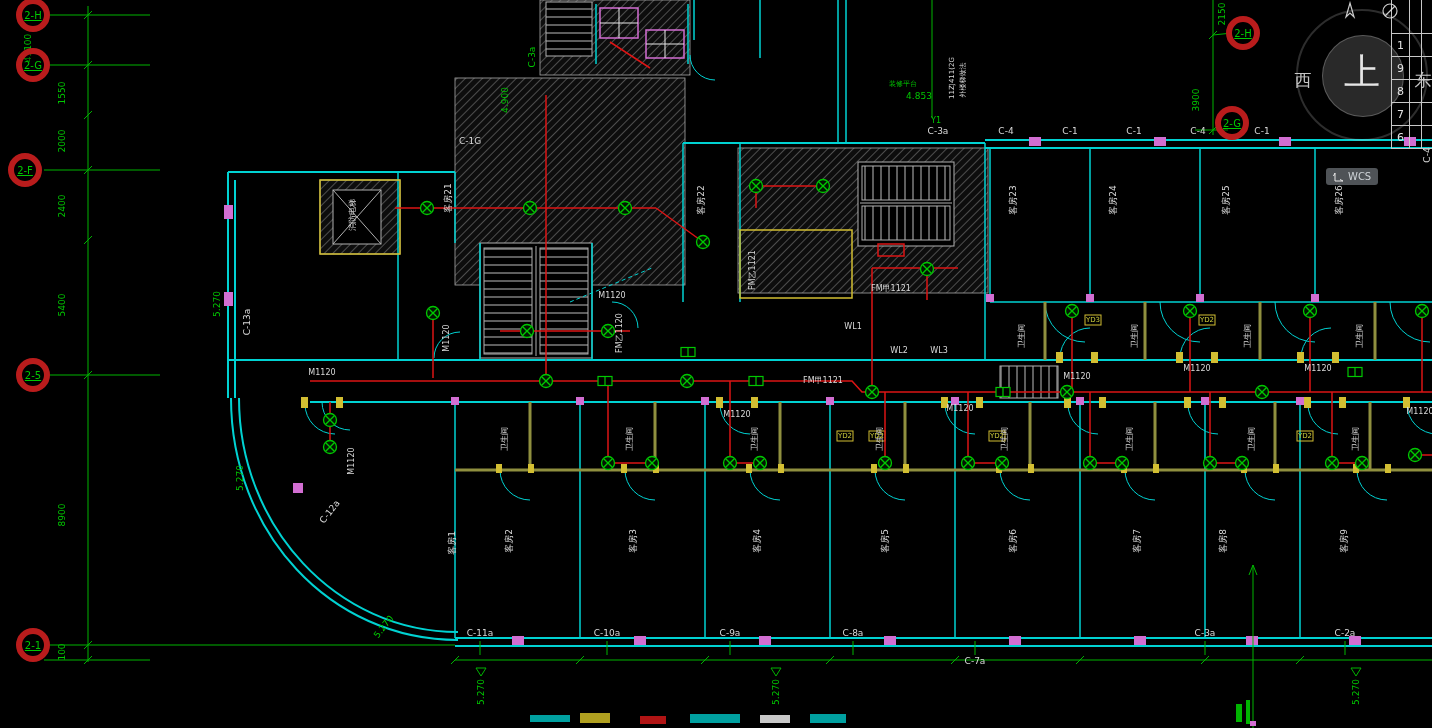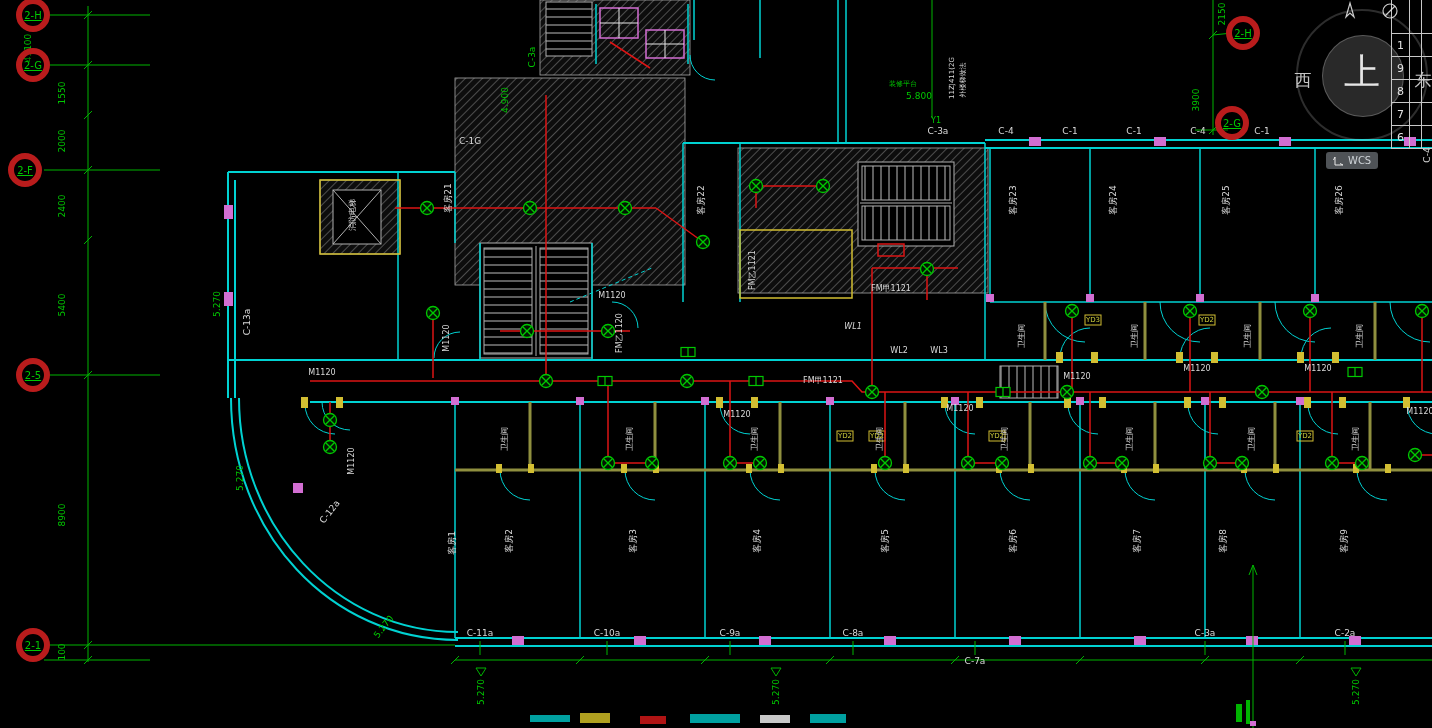--- a/index.html
+++ b/index.html
@@ -14,21 +14,21 @@
   .viewcube{position:absolute;left:1296px;top:9px;width:132px;height:132px;z-index:4;}
   .vc-ring{position:absolute;inset:0;border:2px solid rgba(205,205,205,.22);border-radius:50%;}
   .vc-disc{position:absolute;left:26px;top:26px;width:80px;height:80px;border-radius:50%;
            background:rgba(82,82,82,.5);border:1px solid rgba(220,220,220,.28);}
   .vc-up{position:absolute;left:50%;top:50%;transform:translate(-50%,-55%);font-size:36px;
          color:rgba(246,246,246,.92);}
   .vc-west{position:absolute;left:7px;top:71px;transform:translate(-50%,-50%);font-size:17px;
            color:rgba(232,232,232,.85);}
   .vc-east{position:absolute;left:127px;top:71px;transform:translate(-50%,-50%);font-size:17px;
            color:rgba(232,232,232,.85);}
-  .wcs{position:absolute;left:1326px;top:152px;height:17px;z-index:5;display:flex;align-items:center;
+  .wcs{position:absolute;left:1326px;top:168px;height:17px;z-index:5;display:flex;align-items:center;
        gap:4px;padding:0 7px;background:rgba(96,101,106,.82);border-radius:3px;
        color:#ced3d7;font-size:10px;}
   .topicon{position:absolute;z-index:5;opacity:.88;}
   .schedule{position:absolute;left:1391px;top:0;width:41px;z-index:4;border-left:1px solid #c8c8c8;}
   .sched-row{display:flex;height:22px;border-bottom:1px solid #c8c8c8;}
   .sched-row.hdr{height:33px;}
   .sc1{width:17px;border-right:1px solid #c8c8c8;color:#e2e2e2;font-size:11px;display:flex;
        align-items:center;justify-content:center;}
   .sc2{width:11px;border-right:1px solid #c8c8c8;}
   .sc3{flex:1;}
@@ -547,21 +547,21 @@
     <span class="lbl" style="left: 620px; top: 333px; color: rgb(217, 217, 217); font-size: 8px; transform: translate(-50%, -50%) rotate(-90deg);">FM乙1120</span>
     <span class="lbl" style="left: 753px; top: 270px; color: rgb(217, 217, 217); font-size: 8px; transform: translate(-50%, -50%) rotate(-90deg);">FM乙1121</span>
     <span class="lbl" style="left: 891px; top: 289px; color: rgb(217, 217, 217); font-size: 8px; transform: translate(-50%, -50%) rotate(0deg);">FM甲1121</span>
     <span class="lbl" style="left: 823px; top: 381px; color: rgb(217, 217, 217); font-size: 8px; transform: translate(-50%, -50%) rotate(0deg);">FM甲1121</span>
     <span class="lbl" style="left: 737px; top: 415px; color: rgb(217, 217, 217); font-size: 8px; transform: translate(-50%, -50%) rotate(0deg);">M1120</span>
     <span class="lbl" style="left: 960px; top: 409px; color: rgb(217, 217, 217); font-size: 8px; transform: translate(-50%, -50%) rotate(0deg);">M1120</span>
     <span class="lbl" style="left: 1077px; top: 377px; color: rgb(217, 217, 217); font-size: 8px; transform: translate(-50%, -50%) rotate(0deg);">M1120</span>
     <span class="lbl" style="left: 1197px; top: 369px; color: rgb(217, 217, 217); font-size: 8px; transform: translate(-50%, -50%) rotate(0deg);">M1120</span>
     <span class="lbl" style="left: 1318px; top: 369px; color: rgb(217, 217, 217); font-size: 8px; transform: translate(-50%, -50%) rotate(0deg);">M1120</span>
     <span class="lbl" style="left: 1420px; top: 412px; color: rgb(217, 217, 217); font-size: 8px; transform: translate(-50%, -50%) rotate(0deg);">M1120</span>
-    <span class="lbl" style="left: 853px; top: 327px; color: rgb(217, 217, 217); font-size: 8px; transform: translate(-50%, -50%) rotate(0deg); font-style: italic;">WL1</span>
+    <span class="lbl" style="left: 853px; top: 327px; color: rgb(217, 217, 217); font-size: 8px; transform: translate(-50%, -50%) rotate(0deg);">WL1</span>
     <span class="lbl" style="left: 899px; top: 351px; color: rgb(217, 217, 217); font-size: 8px; transform: translate(-50%, -50%) rotate(0deg);">WL2</span>
     <span class="lbl" style="left: 939px; top: 351px; color: rgb(217, 217, 217); font-size: 8px; transform: translate(-50%, -50%) rotate(0deg);">WL3</span>
     <span class="lbl" style="left: 936px; top: 121px; color: rgb(0, 200, 0); font-size: 8px; transform: translate(-50%, -50%) rotate(0deg);">Y1</span>
     <span class="lbl" style="left: 845px; top: 436px; color: rgb(205, 205, 60); font-size: 7px; transform: translate(-50%, -50%) rotate(0deg);">YD2</span>
     <span class="lbl" style="left: 877px; top: 436px; color: rgb(205, 205, 60); font-size: 7px; transform: translate(-50%, -50%) rotate(0deg);">YD2</span>
     <span class="lbl" style="left: 997px; top: 436px; color: rgb(205, 205, 60); font-size: 7px; transform: translate(-50%, -50%) rotate(0deg);">YD2</span>
     <span class="lbl" style="left: 1093px; top: 320px; color: rgb(205, 205, 60); font-size: 7px; transform: translate(-50%, -50%) rotate(0deg);">YD3</span>
     <span class="lbl" style="left: 1207px; top: 320px; color: rgb(205, 205, 60); font-size: 7px; transform: translate(-50%, -50%) rotate(0deg);">YD2</span>
     <span class="lbl" style="left: 1305px; top: 436px; color: rgb(205, 205, 60); font-size: 7px; transform: translate(-50%, -50%) rotate(0deg);">YD2</span>
     <span class="lbl" style="left: 938px; top: 131px; color: rgb(217, 217, 217); font-size: 9px; transform: translate(-50%, -50%) rotate(0deg);">C-3a</span>
@@ -585,21 +585,21 @@
     <span class="lbl" style="left: 28px; top: 48px; color: rgb(0, 200, 0); font-size: 9px; transform: translate(-50%, -50%) rotate(-90deg);">43100</span>
     <span class="lbl" style="left: 62px; top: 93px; color: rgb(0, 200, 0); font-size: 9px; transform: translate(-50%, -50%) rotate(-90deg);">1550</span>
     <span class="lbl" style="left: 62px; top: 141px; color: rgb(0, 200, 0); font-size: 9px; transform: translate(-50%, -50%) rotate(-90deg);">2000</span>
     <span class="lbl" style="left: 62px; top: 206px; color: rgb(0, 200, 0); font-size: 9px; transform: translate(-50%, -50%) rotate(-90deg);">2400</span>
     <span class="lbl" style="left: 62px; top: 305px; color: rgb(0, 200, 0); font-size: 9px; transform: translate(-50%, -50%) rotate(-90deg);">5400</span>
     <span class="lbl" style="left: 62px; top: 515px; color: rgb(0, 200, 0); font-size: 9px; transform: translate(-50%, -50%) rotate(-90deg);">8900</span>
     <span class="lbl" style="left: 62px; top: 652px; color: rgb(0, 200, 0); font-size: 9px; transform: translate(-50%, -50%) rotate(-90deg);">100</span>
     <span class="lbl" style="left: 1196px; top: 100px; color: rgb(0, 200, 0); font-size: 9px; transform: translate(-50%, -50%) rotate(-90deg);">3900</span>
     <span class="lbl" style="left: 1222px; top: 14px; color: rgb(0, 200, 0); font-size: 9px; transform: translate(-50%, -50%) rotate(-90deg);">2150</span>
     <span class="lbl" style="left: 505px; top: 100px; color: rgb(0, 200, 0); font-size: 9px; transform: translate(-50%, -50%) rotate(-90deg);">4.900</span>
-    <span class="lbl" style="left: 919px; top: 96px; color: rgb(0, 200, 0); font-size: 9px; transform: translate(-50%, -50%) rotate(0deg);">5.800</span>
+    <span class="lbl" style="left: 919px; top: 96px; color: rgb(0, 200, 0); font-size: 9px; transform: translate(-50%, -50%) rotate(0deg);">4.853</span>
     <span class="lbl" style="left: 903px; top: 84px; color: rgb(0, 200, 0); font-size: 7px; transform: translate(-50%, -50%) rotate(0deg);">装修平台</span>
     <span class="lbl" style="left: 952px; top: 78px; color: rgb(217, 217, 217); font-size: 7px; transform: translate(-50%, -50%) rotate(-90deg);">11ZJ411(2G</span>
     <span class="lbl" style="left: 963px; top: 80px; color: rgb(217, 217, 217); font-size: 7px; transform: translate(-50%, -50%) rotate(-90deg);">外楼梯做法</span>
     <span class="lbl" style="left: 217px; top: 304px; color: rgb(0, 200, 0); font-size: 9px; transform: translate(-50%, -50%) rotate(-90deg);">5.270</span>
     <span class="lbl" style="left: 240px; top: 478px; color: rgb(0, 200, 0); font-size: 9px; transform: translate(-50%, -50%) rotate(-90deg);">5.270</span>
     <span class="lbl" style="left: 384px; top: 627px; color: rgb(0, 200, 0); font-size: 9px; transform: translate(-50%, -50%) rotate(-52deg);">5.270</span>
     <span class="lbl" style="left: 481px; top: 692px; color: rgb(0, 200, 0); font-size: 9px; transform: translate(-50%, -50%) rotate(-90deg);">5.270</span>
     <span class="lbl" style="left: 776px; top: 692px; color: rgb(0, 200, 0); font-size: 9px; transform: translate(-50%, -50%) rotate(-90deg);">5.270</span>
     <span class="lbl" style="left: 1356px; top: 692px; color: rgb(0, 200, 0); font-size: 9px; transform: translate(-50%, -50%) rotate(-90deg);">5.270</span>
     <div class="bubble" style="left: 33px; top: 15px;">2-H</div>

